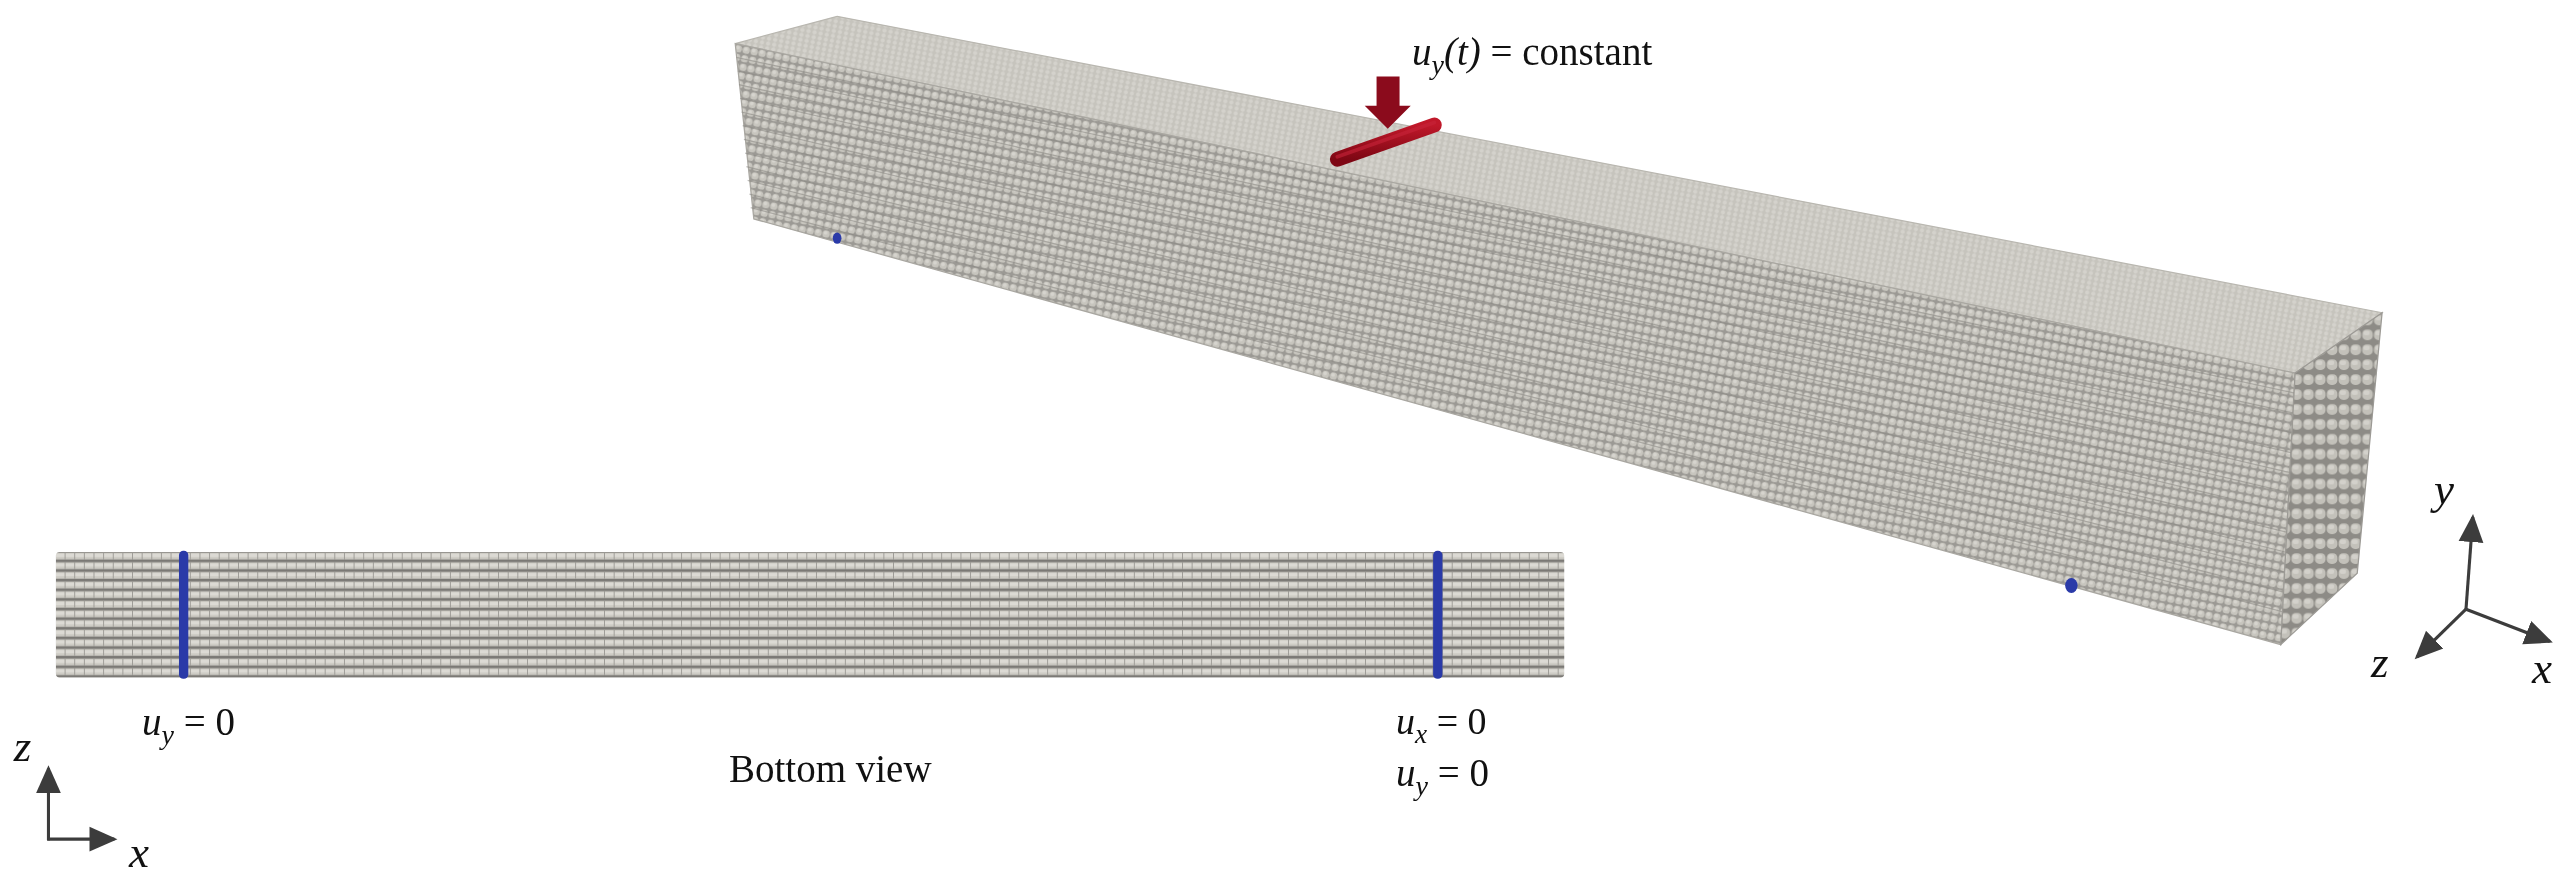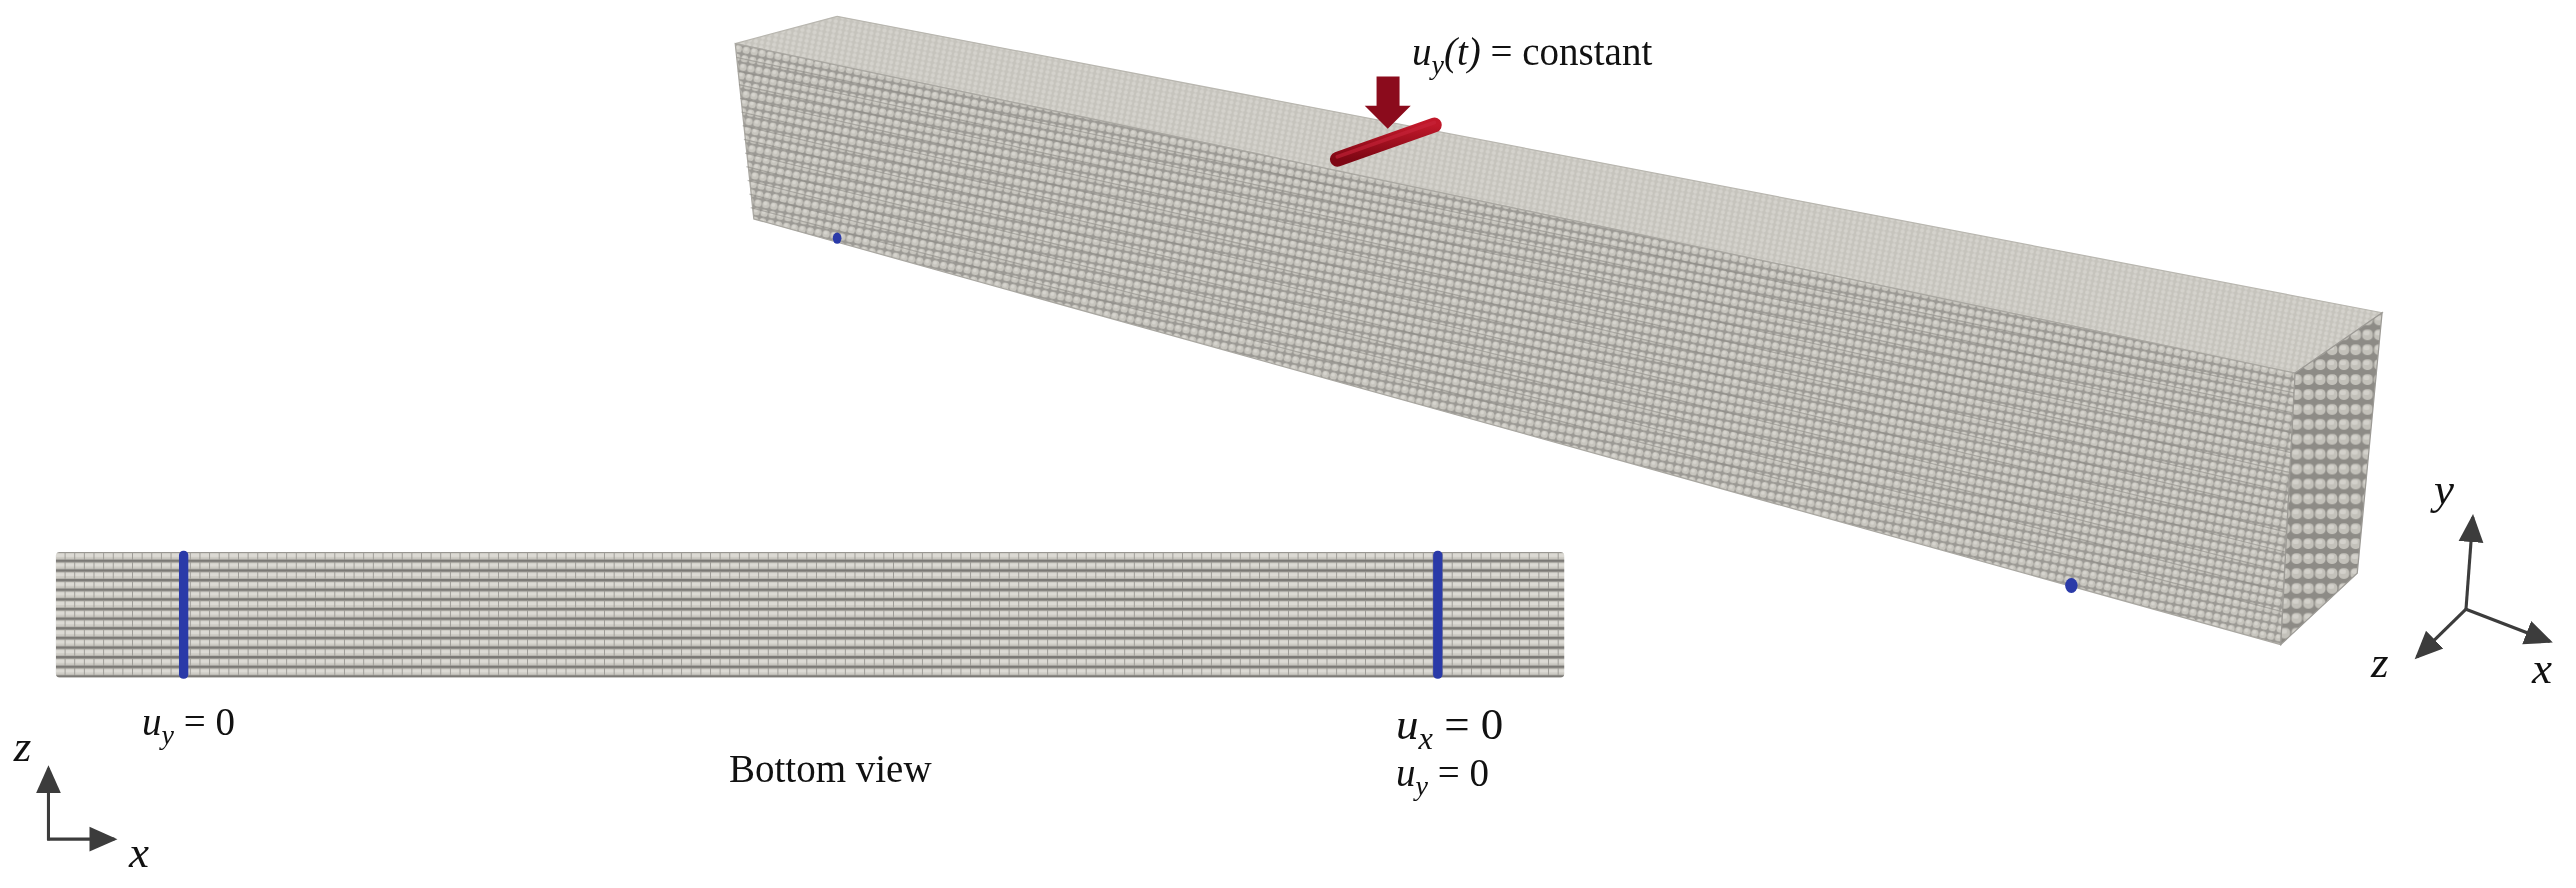--- a/index.html
+++ b/index.html
@@ -100,21 +100,21 @@
 <div class="lbl" style="left:1412px; top:32px; font-size:39px;">
   <i>u</i><sub>y</sub><span style="font-style:italic;">(t)</span><span> = constant</span>
 </div>
 
 <div class="lbl" style="left:710px; top:749px; font-size:39px;margin-left:19px;">Bottom view</div>
 
 <div class="lbl" style="left:142px; top:702px; font-size:39px;">
   <i>u</i><sub>y</sub><span> = 0</span>
 </div>
 
-<div class="lbl" style="left:1396px; top:702px; font-size:45px;">
+<div class="lbl" style="left:1396px; top:702px; font-size:38px;">
   <i>u</i><sub>x</sub><span> = 0</span>
 </div>
 <div class="lbl" style="left:1396px; top:753px; font-size:39px;">
   <i>u</i><sub>y</sub><span> = 0</span>
 </div>
 
 <div class="lbl" style="left:2434px; top:467px; font-size:45px;"><i>y</i></div>
 <div class="lbl" style="left:2532px; top:646px; font-size:45px;"><i>x</i></div>
 <div class="lbl" style="left:2371px; top:640px; font-size:45px;"><i>z</i></div>
 

